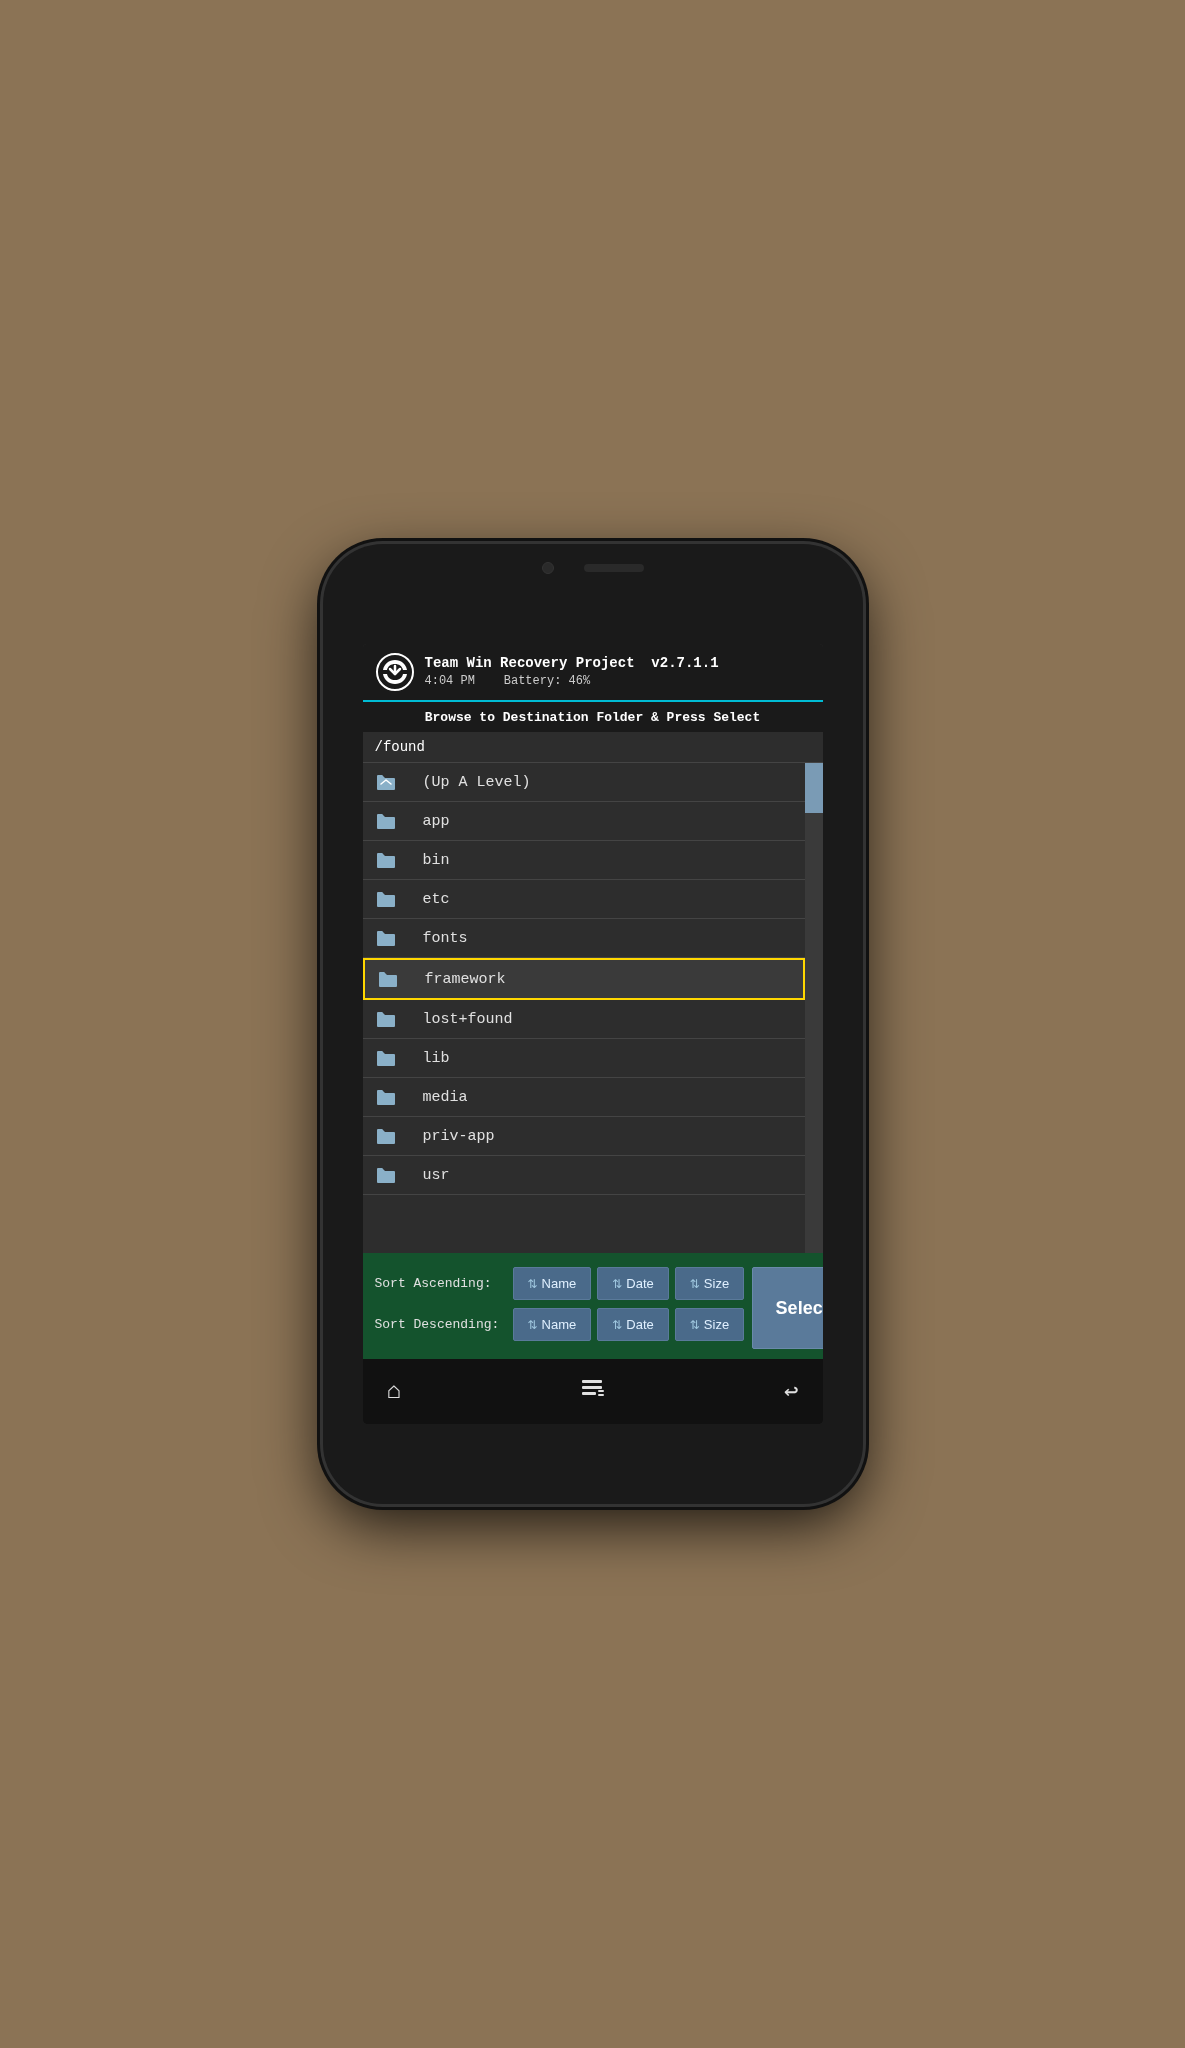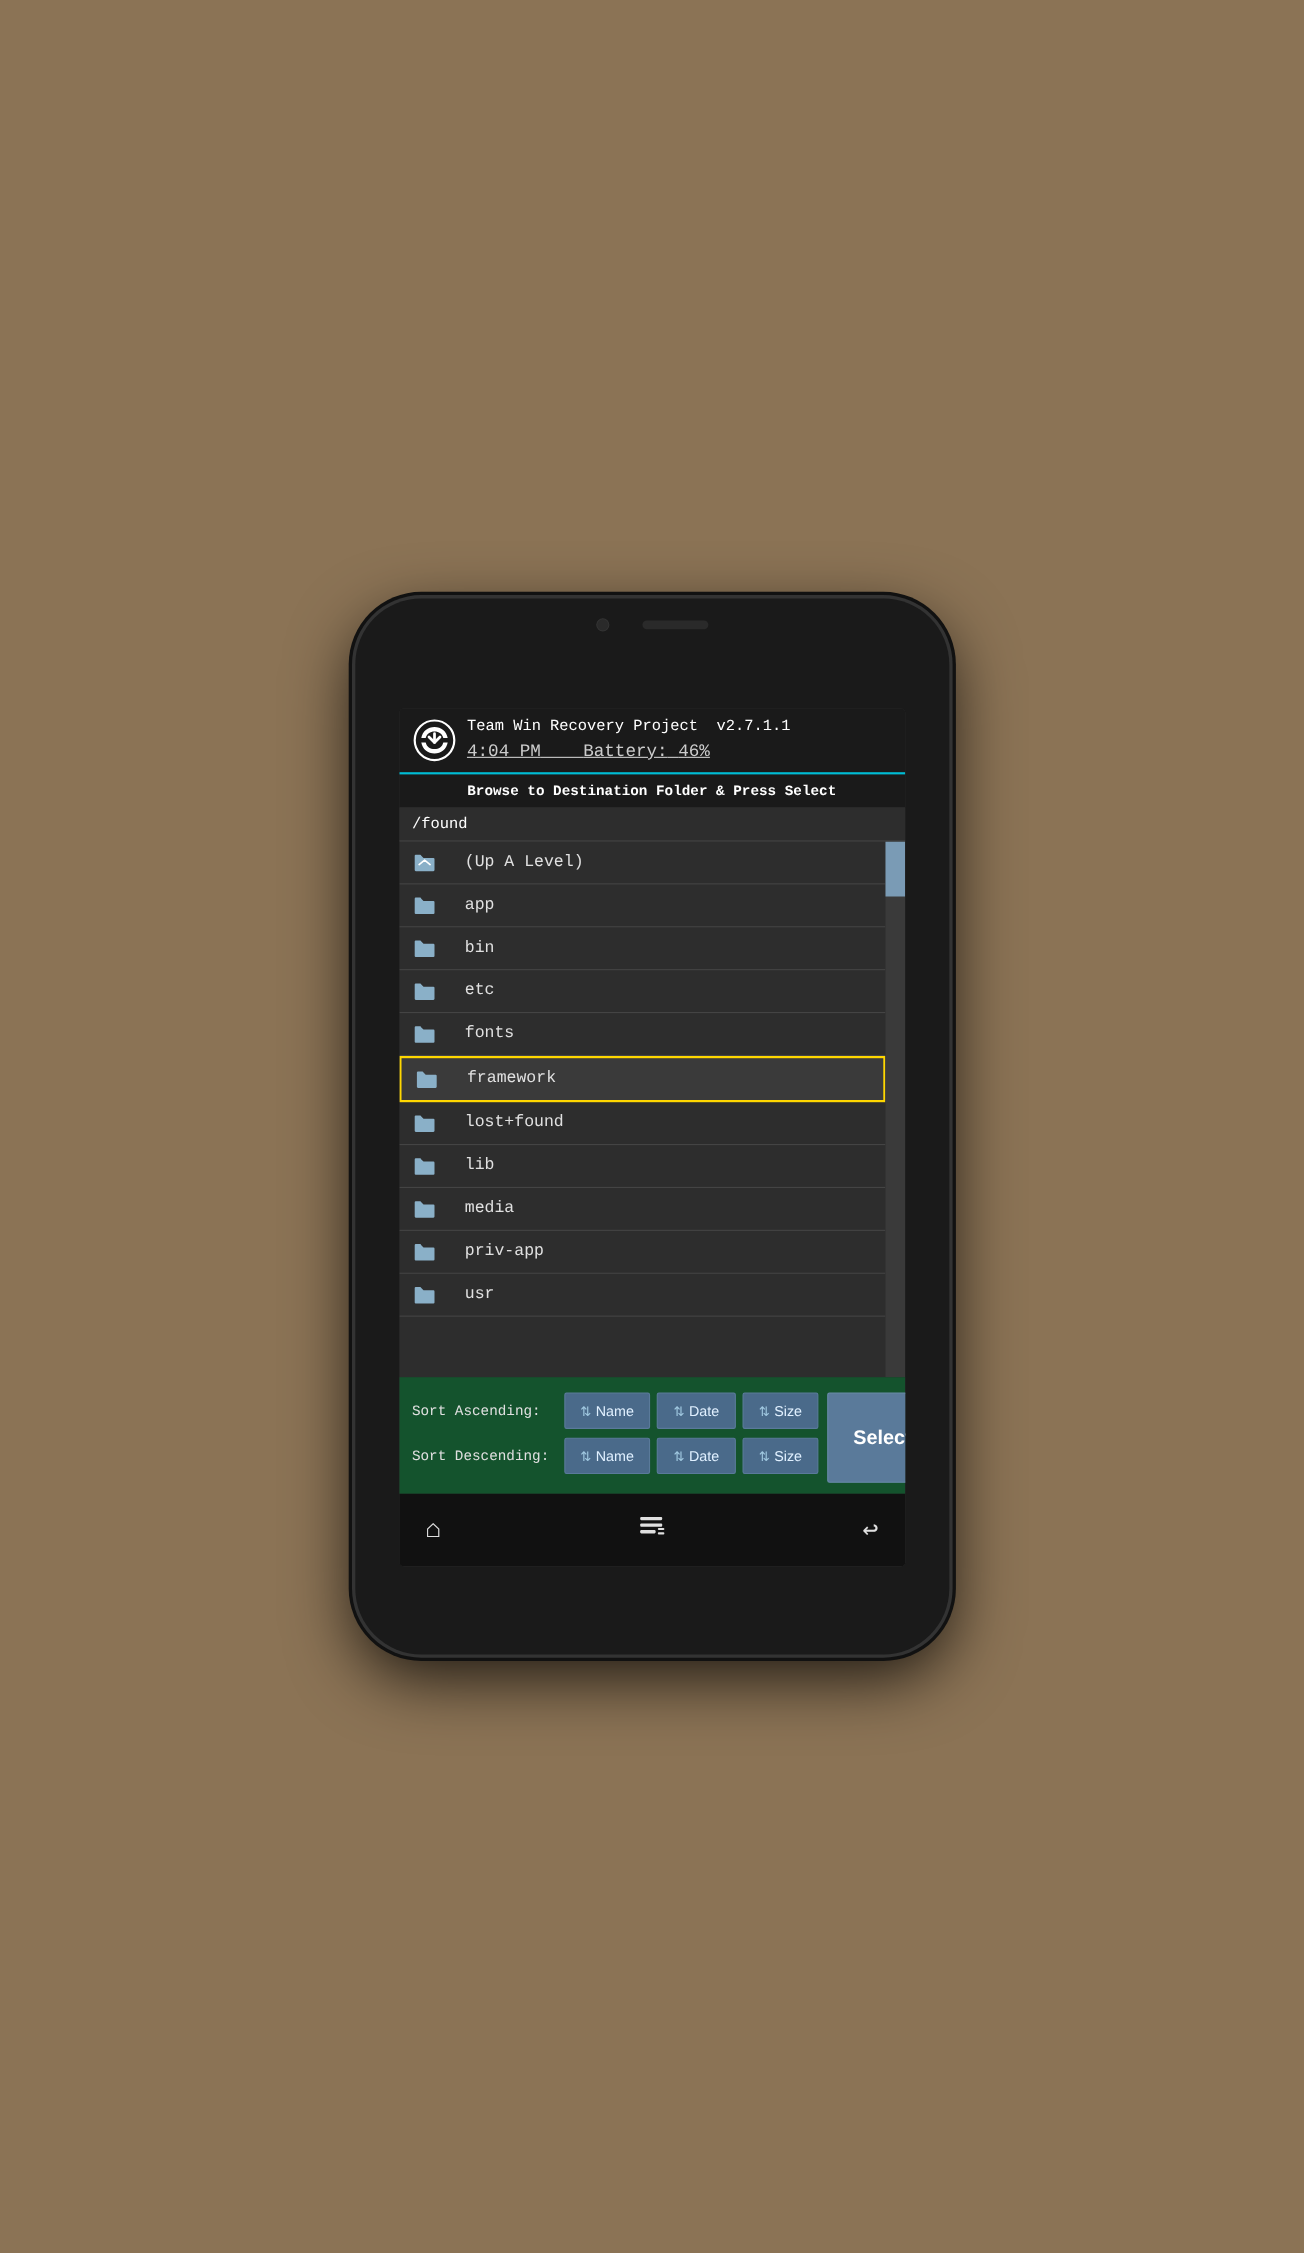--- a/index.html
+++ b/index.html
@@ -78,28 +78,27 @@
     }
 
     .status-text {
       color: #ffffff;
       font-size: 13px;
       line-height: 1.4;
     }
 
     .status-title {
       font-size: 14px;
-      font-weight: normal;
+      font-weight: bold;
       color: #ffffff;
     }
 
     .status-info {
-      font-size: 16px;
+      font-size: 12px;
       color: #cccccc;
-      text-decoration: underline;
     }
 
     
     .instruction-bar {
       background: #1a1a1a;
       border-top: 2px solid #00bcd4;
       padding: 6px 12px;
       text-align: center;
     }
 

